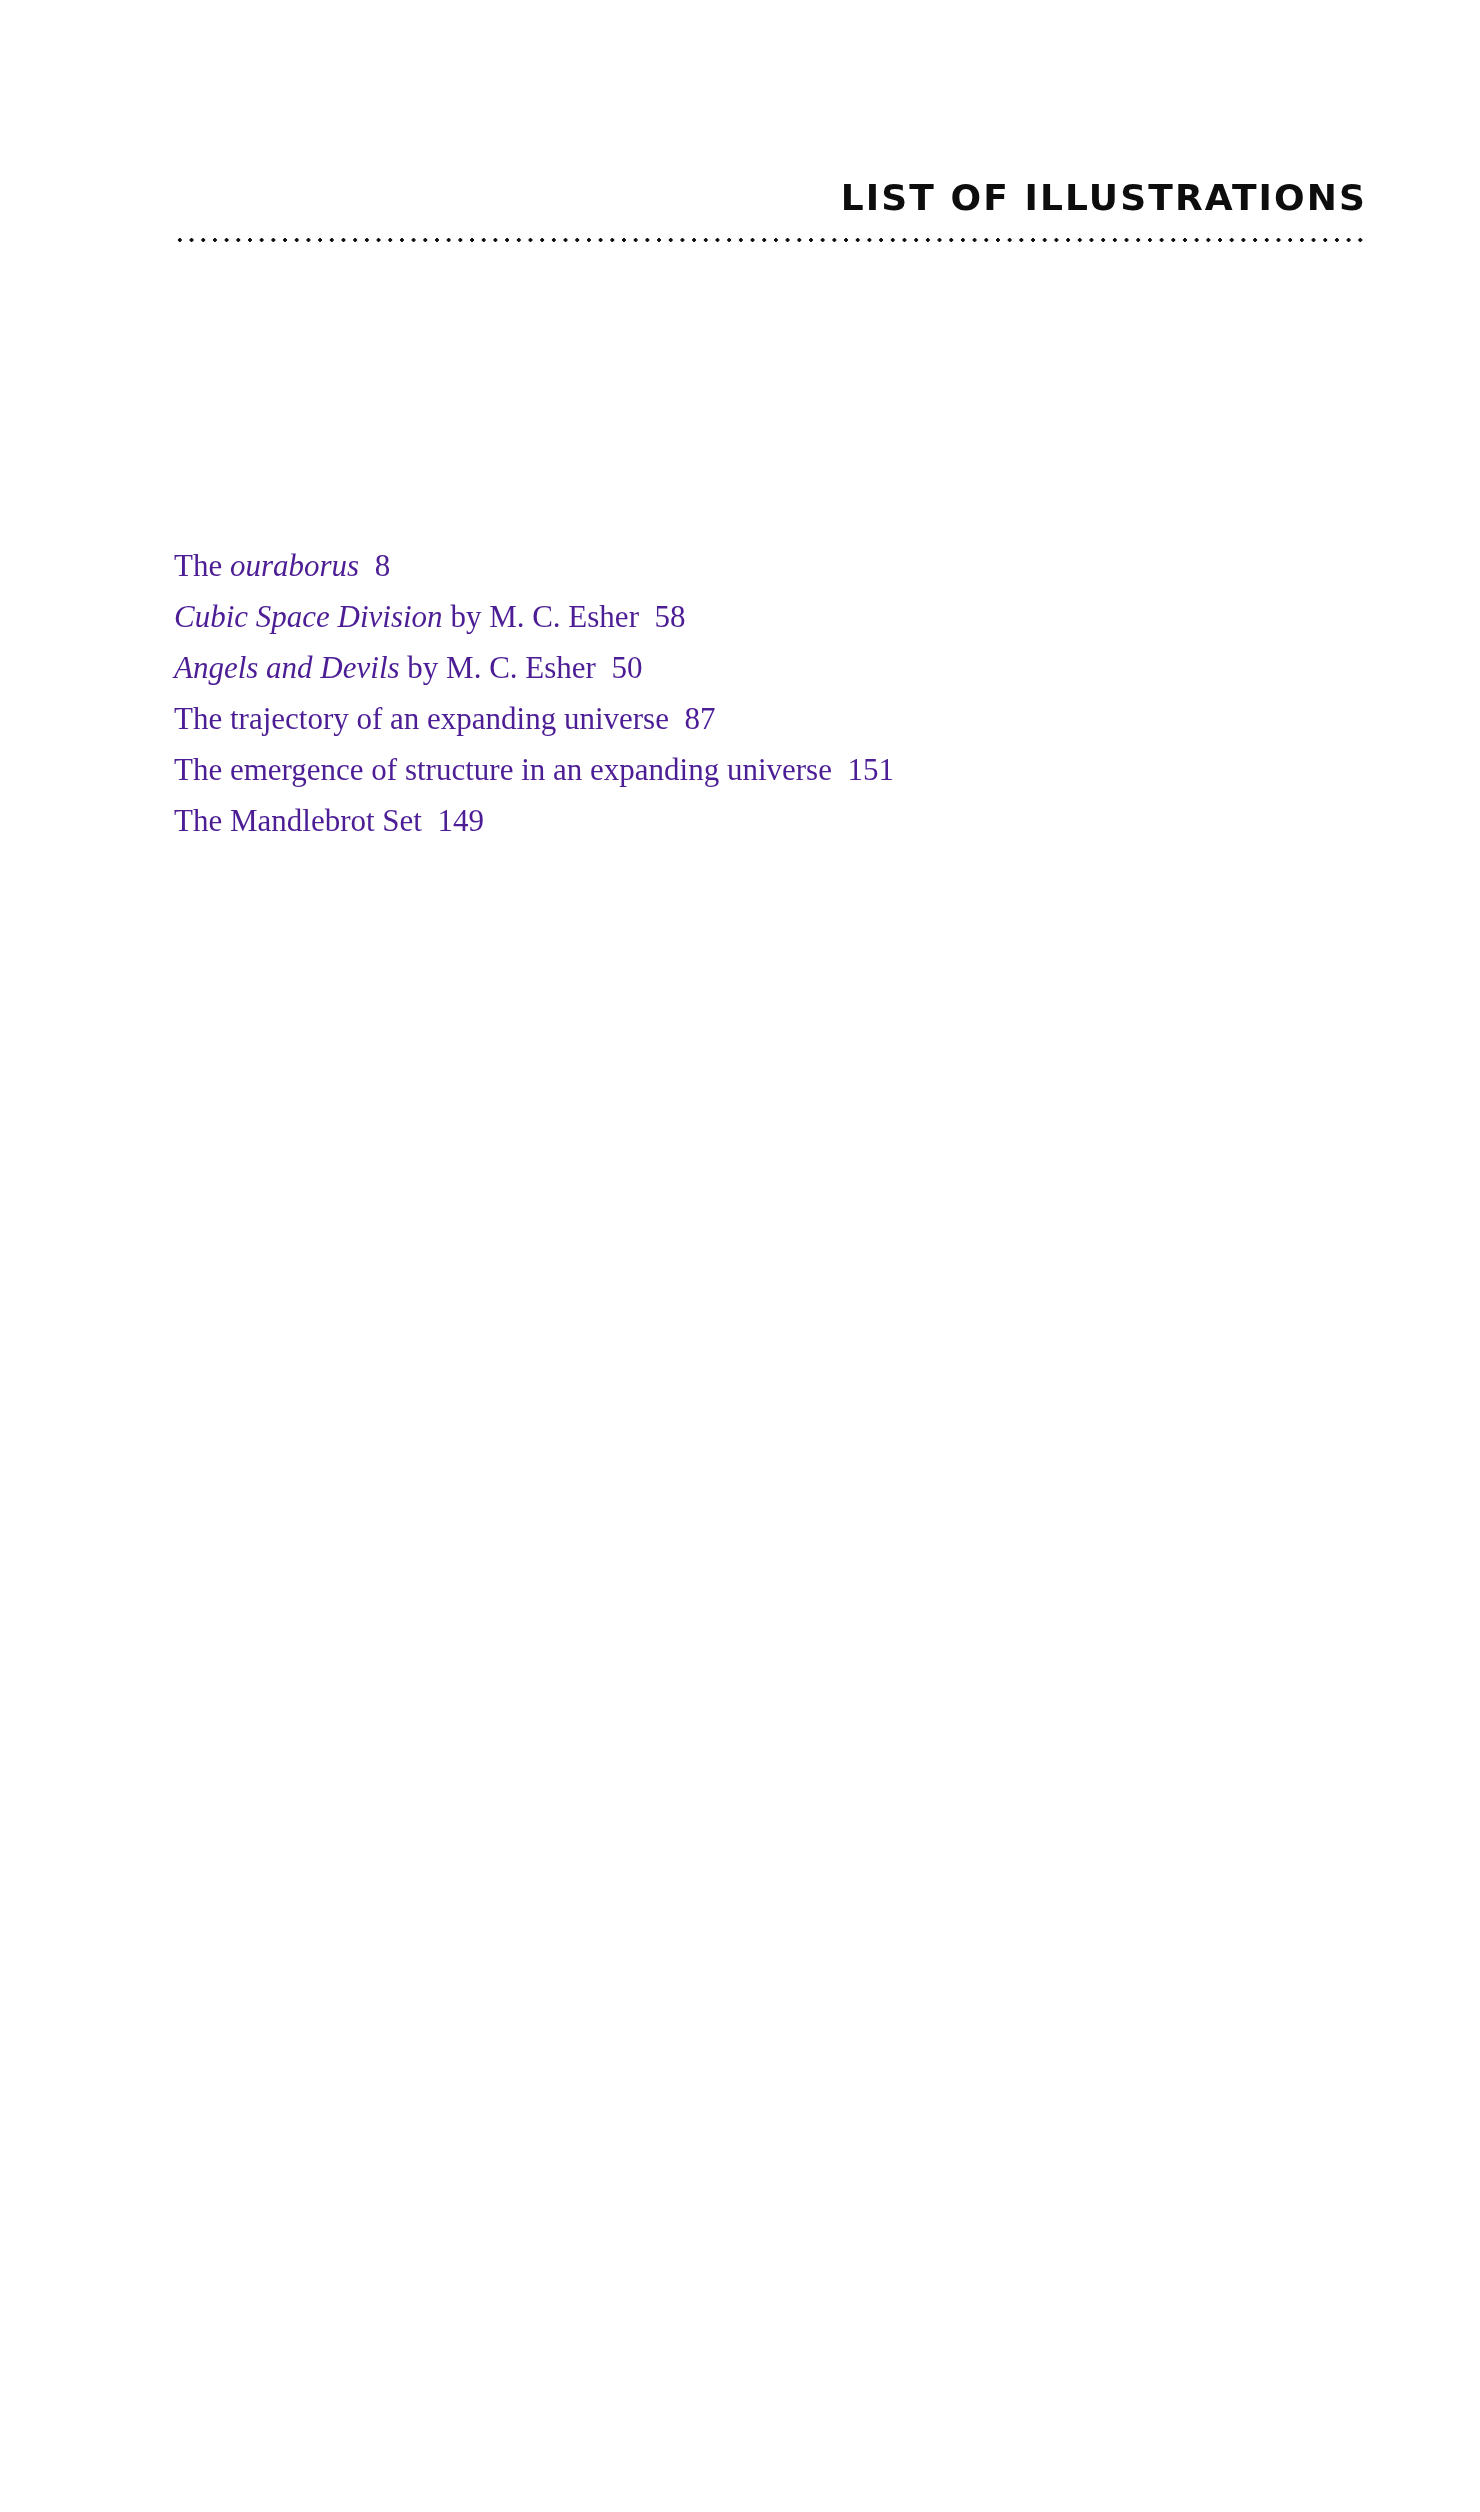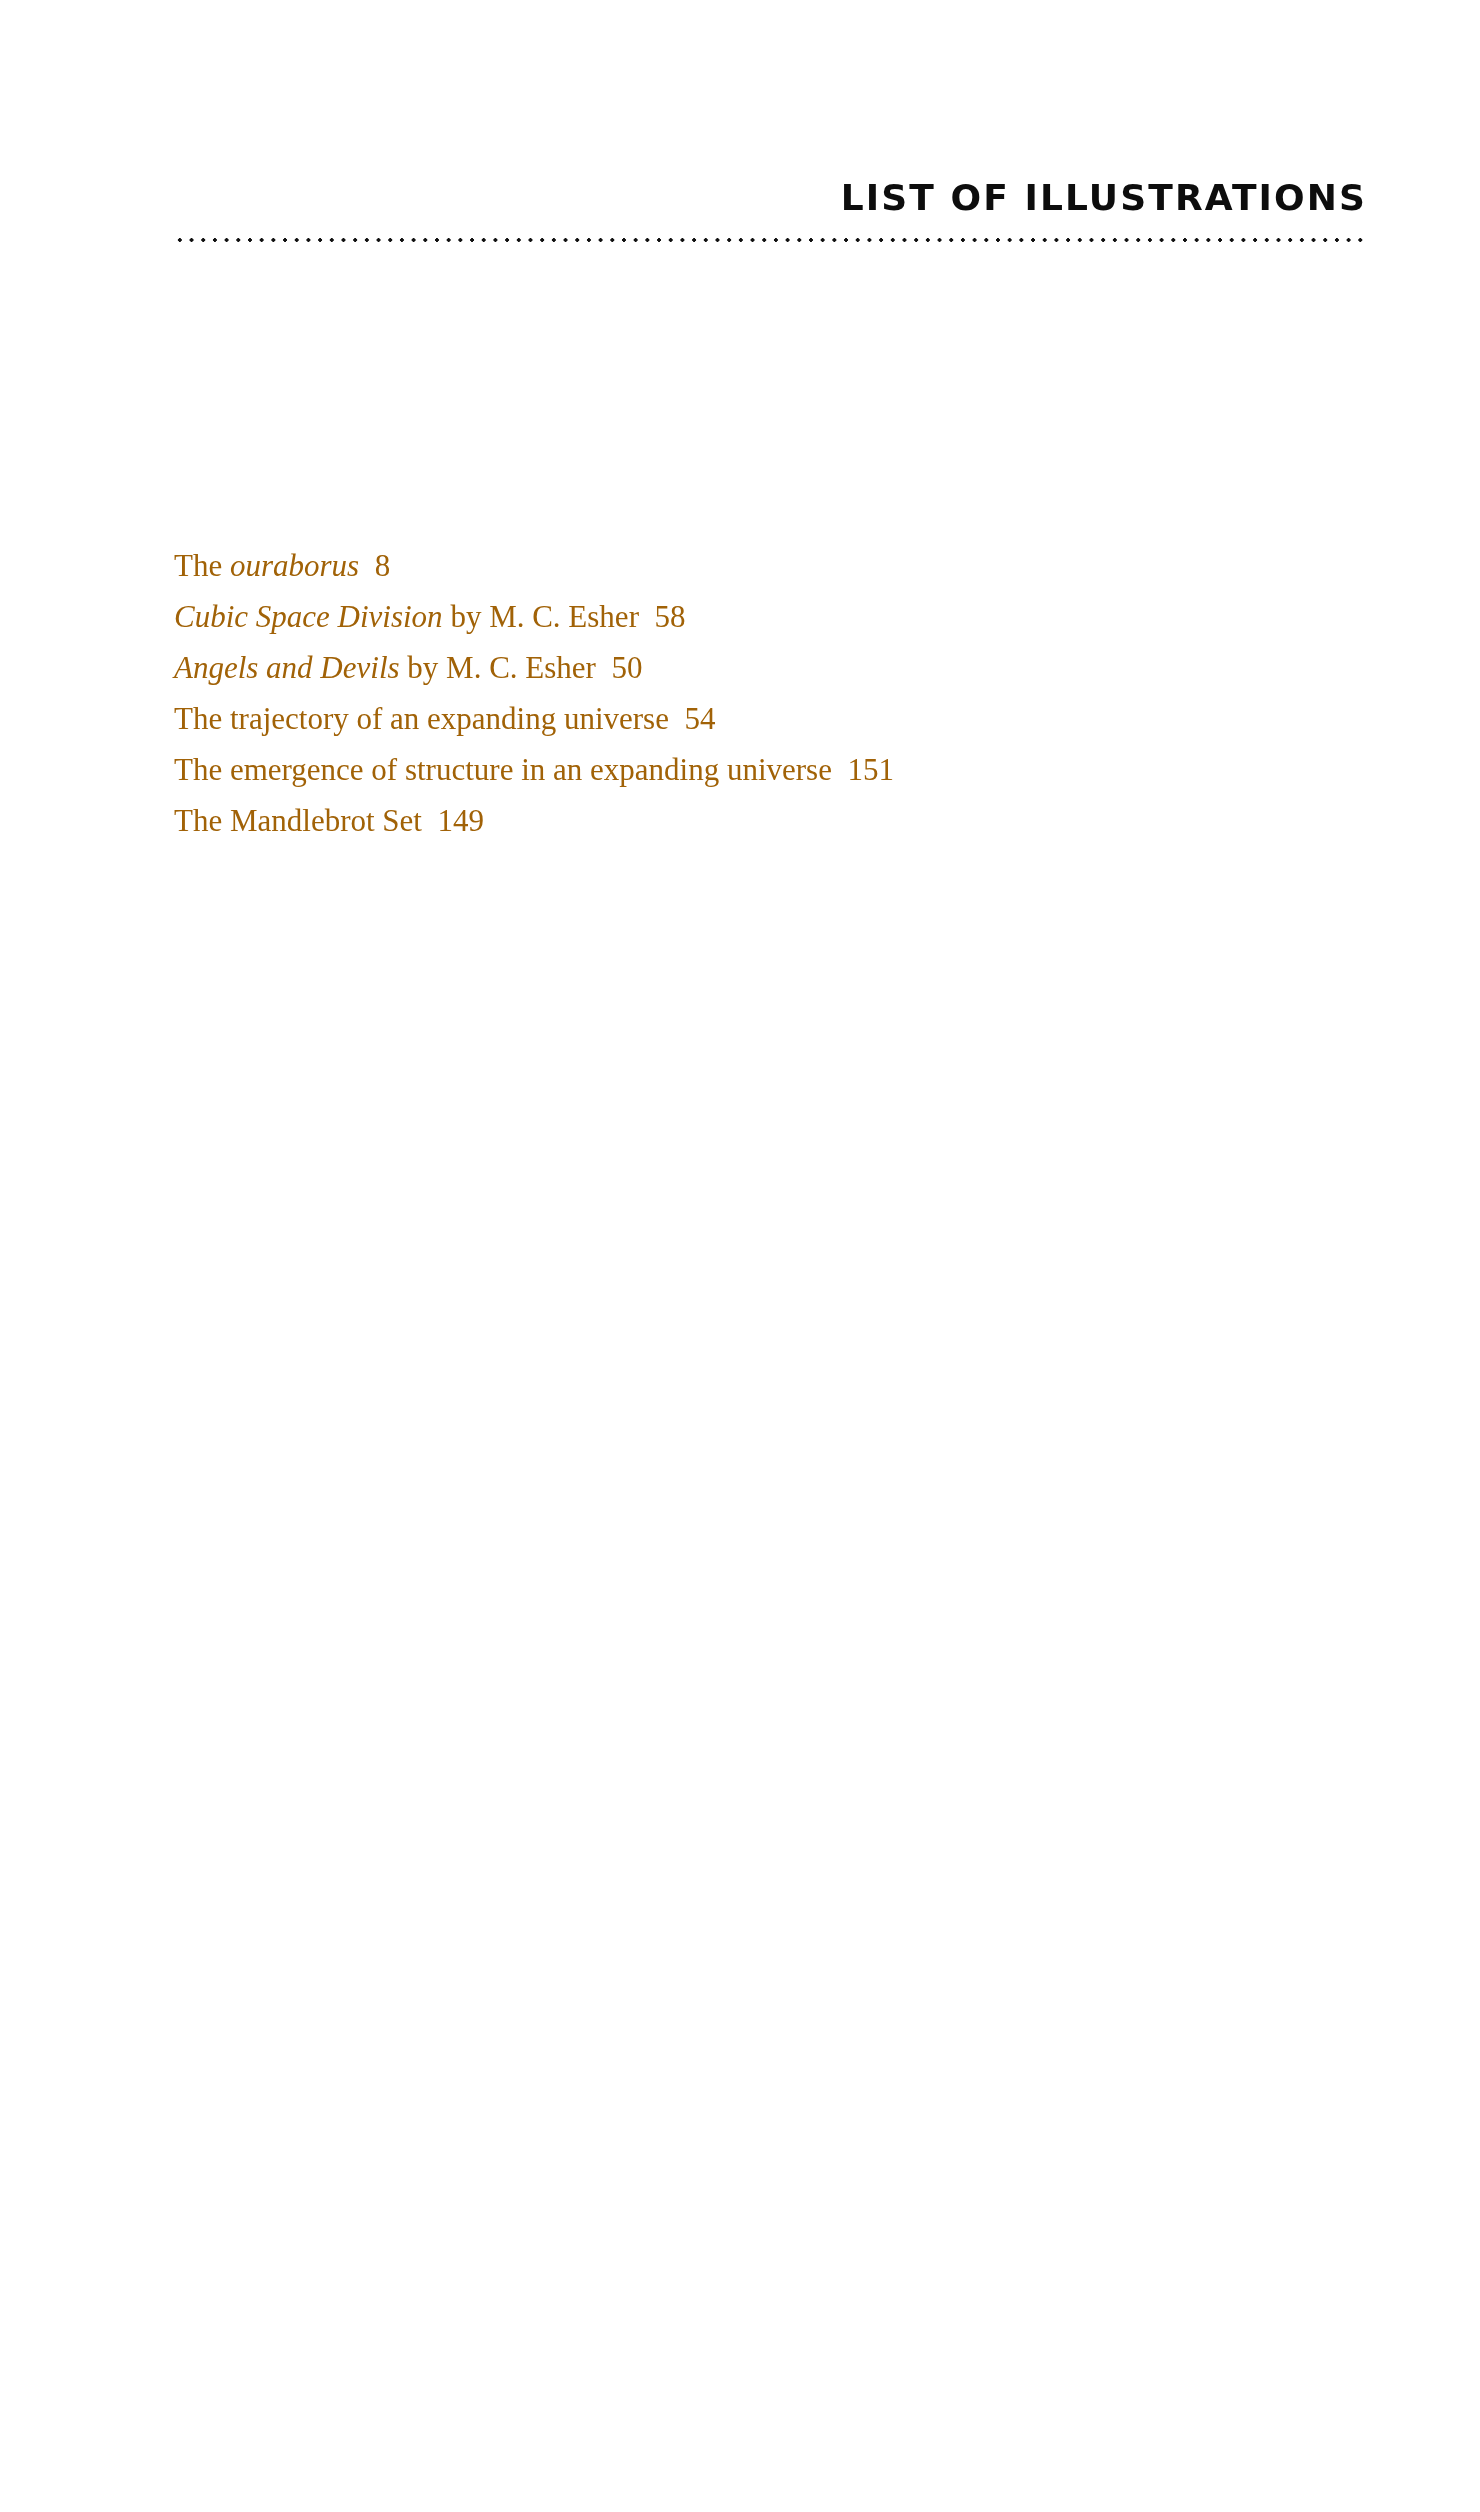--- a/index.html
+++ b/index.html
@@ -47,21 +47,21 @@
   .list {
     position: absolute;
     left: 146px;
     top: 540px;
     right: 136px;
   }
   .list-item {
     font-size: 31px;
     line-height: 51px;
     white-space: nowrap;
-    color: #a16207;
+    color: #4c1d95;
   }
   .it {
     font-style: italic;
   }
   .pg {
     margin-left: 15.6px;
     font-family: "Liberation Serif", serif;
   }
   .sp {
     
@@ -85,21 +85,21 @@
 
     <div class="list-item">
       <span class="sp"></span><span class="it">Cubic Space Division</span><span class="sp"> by M. C. Esher</span><span class="pg">58</span>
     </div>
 
     <div class="list-item">
       <span class="sp"></span><span class="it">Angels and Devils</span><span class="sp"> by M. C. Esher</span><span class="pg">50</span>
     </div>
 
     <div class="list-item">
-      <span class="sp">The trajectory of an expanding universe</span><span class="it"></span><span class="sp"></span><span class="pg">54</span>
+      <span class="sp">The trajectory of an expanding universe</span><span class="it"></span><span class="sp"></span><span class="pg">87</span>
     </div>
 
     <div class="list-item">
       <span class="sp">The emergence of structure in an expanding universe</span><span class="it"></span><span class="sp"></span><span class="pg">151</span>
     </div>
 
 
     <div class="list-item">
       <span class="sp">The Mandlebrot Set</span><span class="it"></span><span class="sp"></span><span class="pg">149</span>
     </div>

